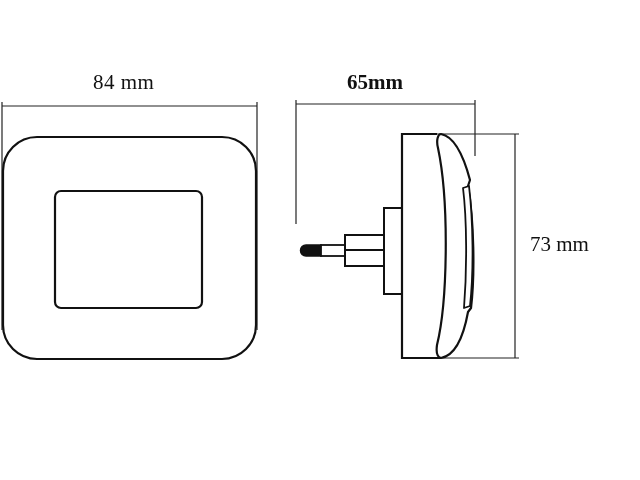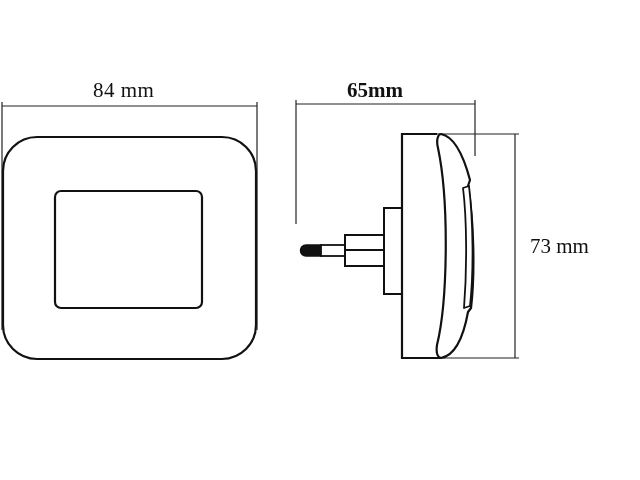--- a/index.html
+++ b/index.html
@@ -21,25 +21,24 @@
     width: 640px;
     height: 480px;
   }
   .dim-label {
     position: absolute;
     font-family: "Liberation Serif", "DejaVu Serif", serif;
     font-size: 21px;
     color: #111111;
     white-space: nowrap;
     line-height: 1;
-    margin-top: 8px;
   }
   #label-width { left: 93px; top: 72px; letter-spacing: 0.5px; }
   #label-depth { left: 347px; top: 72px; font-weight: bold; }
-  #label-height { left: 530px; top: 228px; }
+  #label-height { left: 530px; top: 234px; }
 </style>
 </head>
 <body>
 
 <svg id="canvas" width="640" height="480" viewBox="0 0 640 480" xmlns="http://www.w3.org/2000/svg">
 
   <g>
 
     <g stroke="#222" stroke-width="1.2" fill="none">
       <line x1="2" y1="106" x2="257" y2="106"></line>

